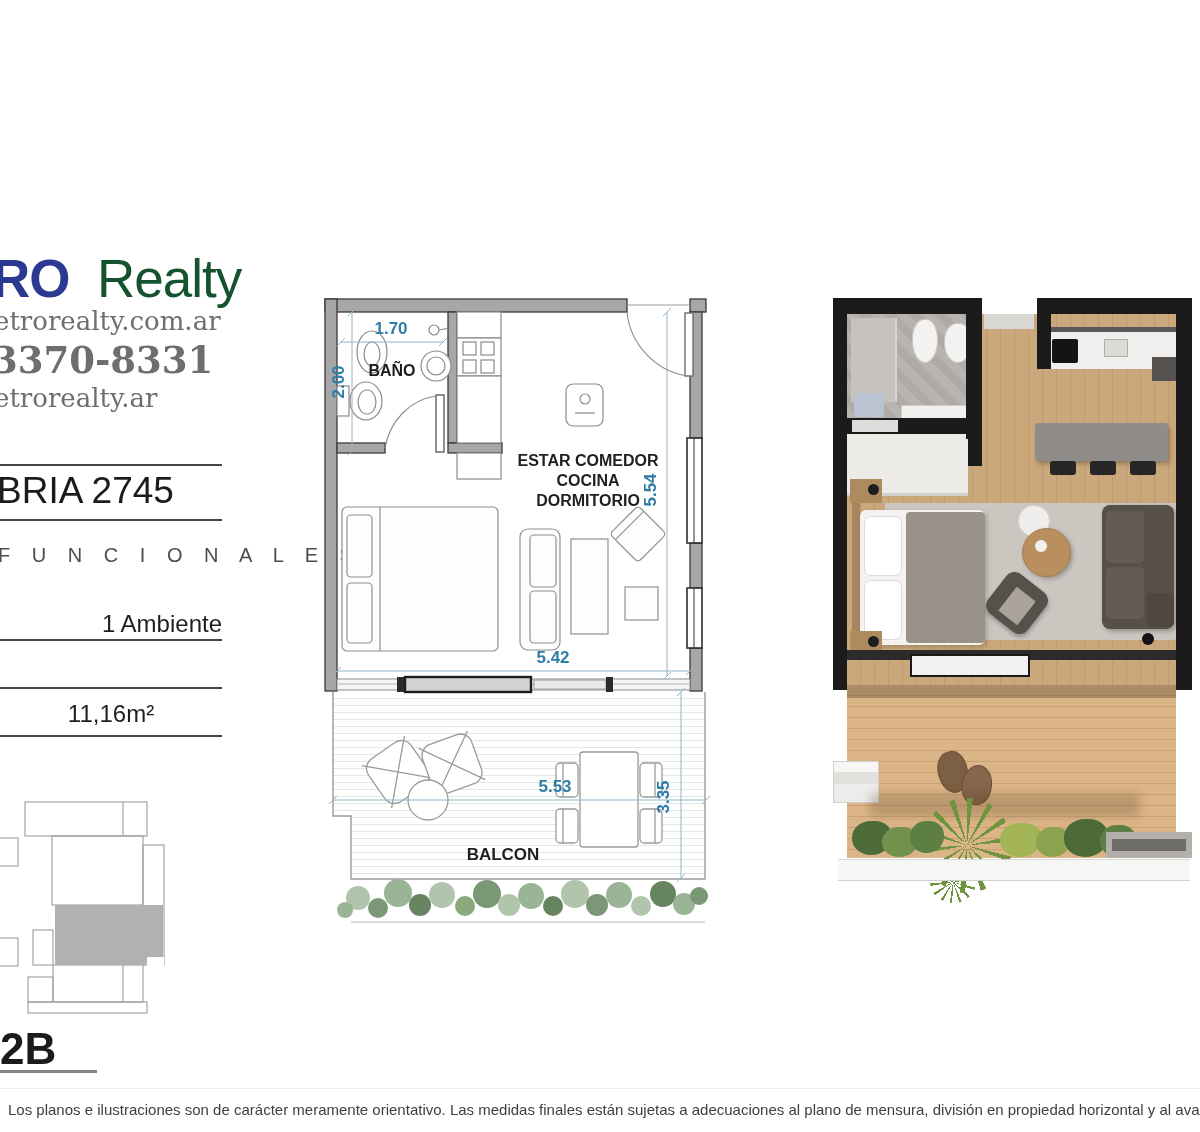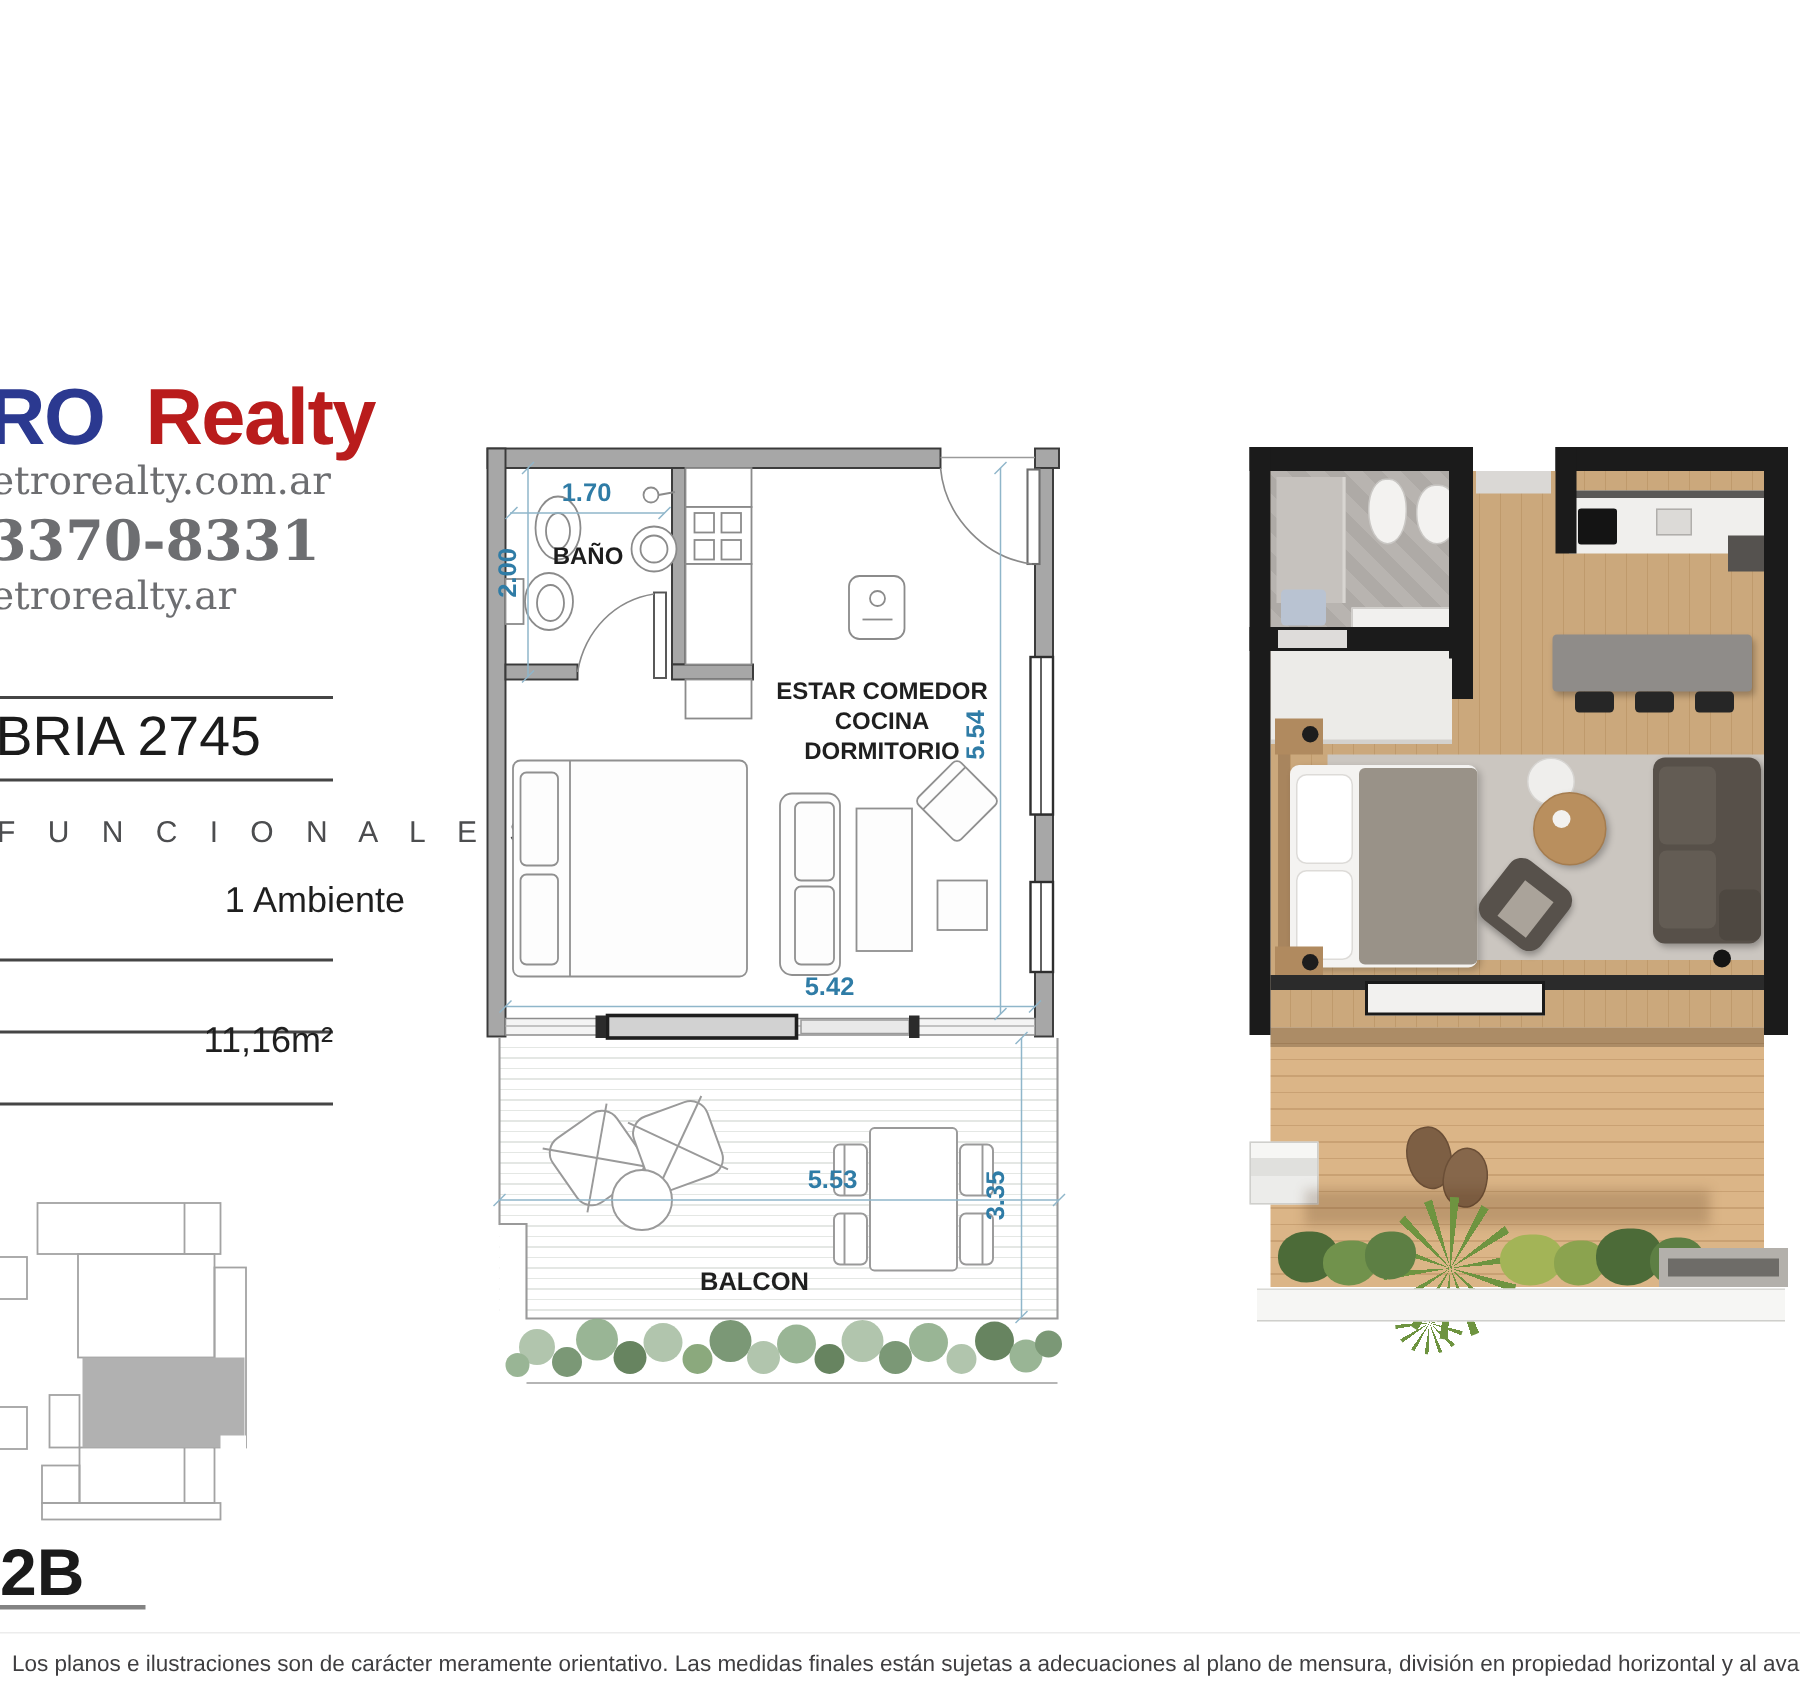--- a/index.html
+++ b/index.html
@@ -3,32 +3,32 @@
 <meta charset="utf-8">
 <style>
   html,body{margin:0;padding:0;background:#fff;}
   body{font-family:"Liberation Sans",sans-serif;-webkit-font-smoothing:antialiased;}
   .sheet{position:relative;width:1200px;height:1132px;background:#fff;overflow:hidden;}
   .abs{position:absolute;}
 
   
   .logo{left:-8px;top:248px;font-size:53px;letter-spacing:-1px;white-space:nowrap;}
   .logo .b{color:#2b3990;font-weight:bold;}
-  .logo .l{color:#b91c1c;font-weight:bold;}
+  .logo .l{color:#14532d;font-weight:normal;}
   .serifTxt{font-family:"DejaVu Serif","Liberation Serif",serif;color:#6d6e71;white-space:nowrap;}
   .website{left:-6px;top:306px;font-size:26px;}
   .phone{left:-8px;top:338px;font-size:37px;font-weight:bold;}
   .social{left:-6px;top:383px;font-size:26px;}
   .rule{left:0;width:222px;height:0;border-top:2px solid #454545;}
   .projTitle{left:-3px;top:470px;font-size:37px;color:#1b1b1b;letter-spacing:0px;white-space:nowrap;}
   .funcional{left:-2px;top:544px;font-size:20px;color:#4c4d4f;letter-spacing:8px;white-space:nowrap;}
   .rlabel{width:222px;text-align:right;color:#1f1f1f;}
-  .amb{top:587px;font-size:24px;padding-left:48px;}
+  .amb{top:610px;font-size:24px;}
   .m2a{top:658px;font-size:24px;}
-  .m2b{top:680px;font-size:24px;}
+  .m2b{top:700px;font-size:24px;text-align:center;}
   .m2t{top:746px;font-size:29px;font-weight:bold;}
   .unitCode{left:0px;top:1024px;font-size:44px;font-weight:bold;color:#1b1b1b;}
   .rule8b{left:0;top:1070px;width:97px;height:0;border-top:3px solid #838383;}
 
   
   .disclaimer{left:0;top:1088px;width:1200px;height:44px;border-top:1px solid #ececec;
     font-size:15px;color:#3f3e40;padding:12px 8px 0 8px;box-sizing:border-box;white-space:nowrap;}
 
   
   svg text{font-family:"Liberation Sans",sans-serif;}

